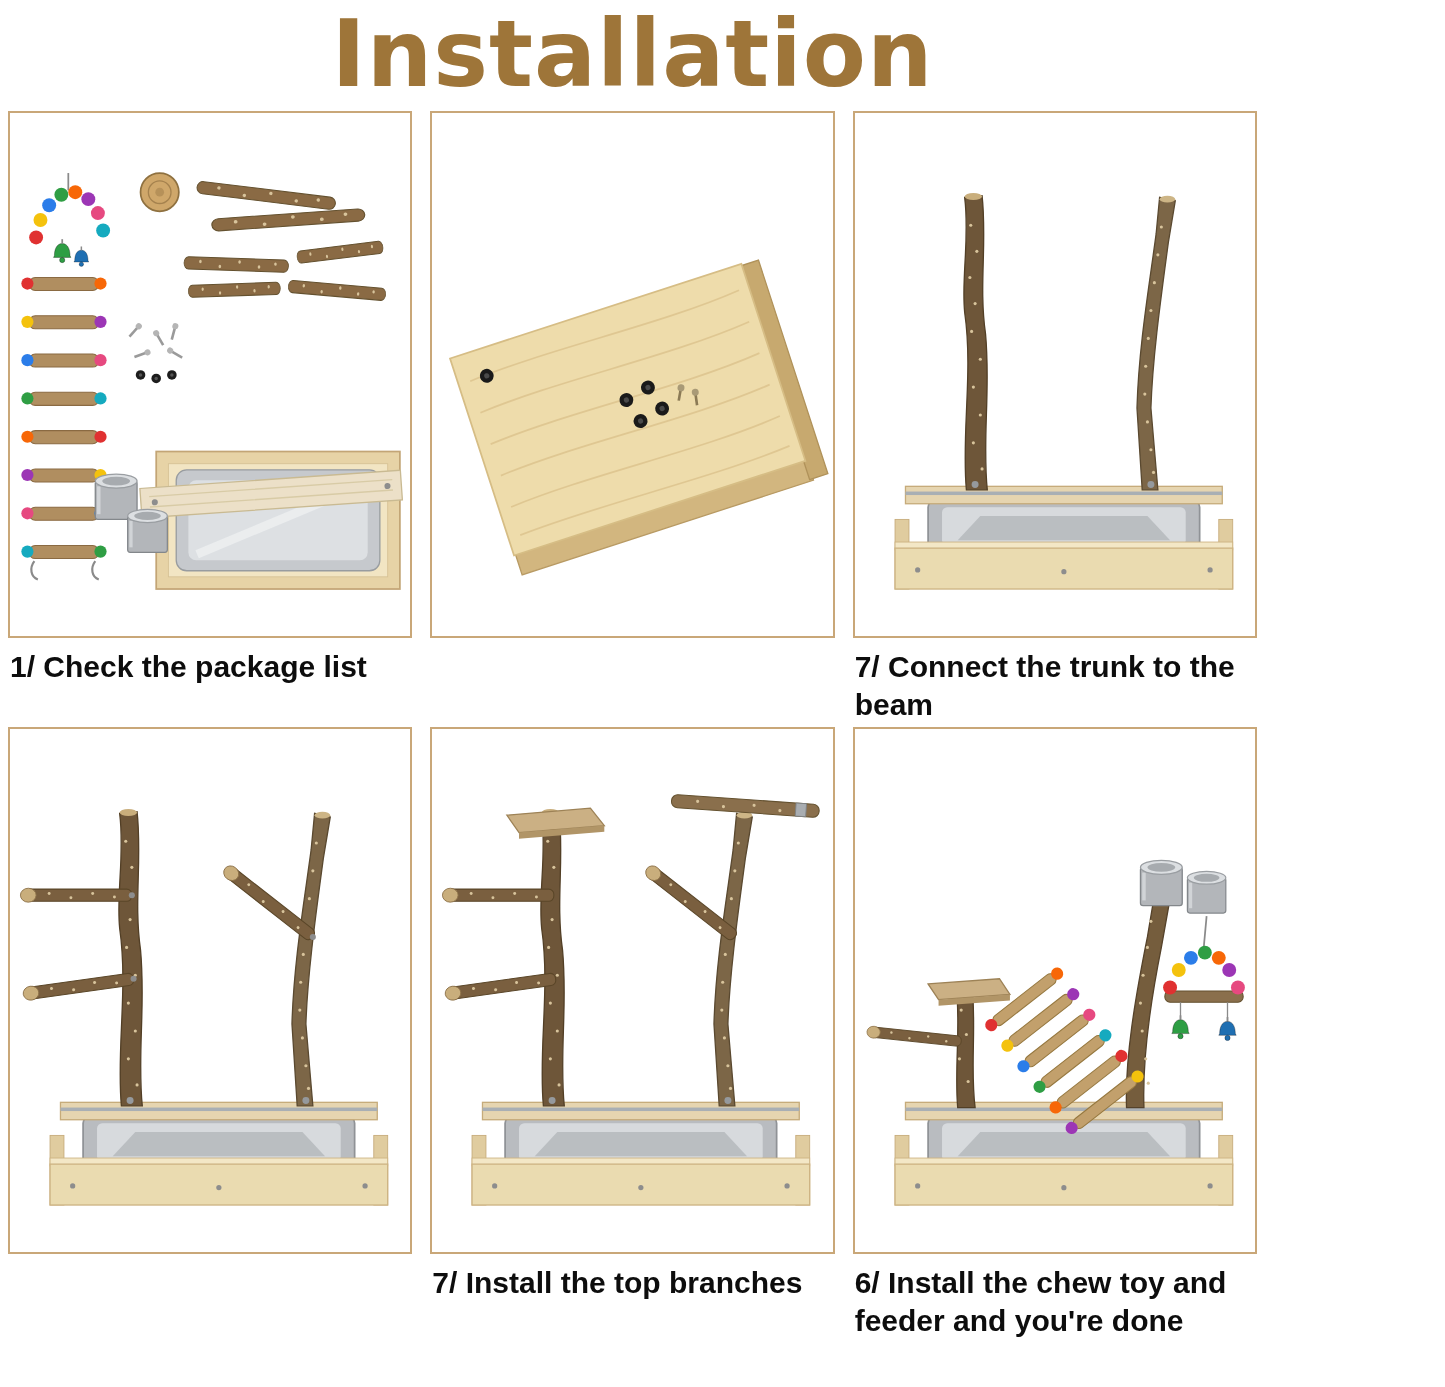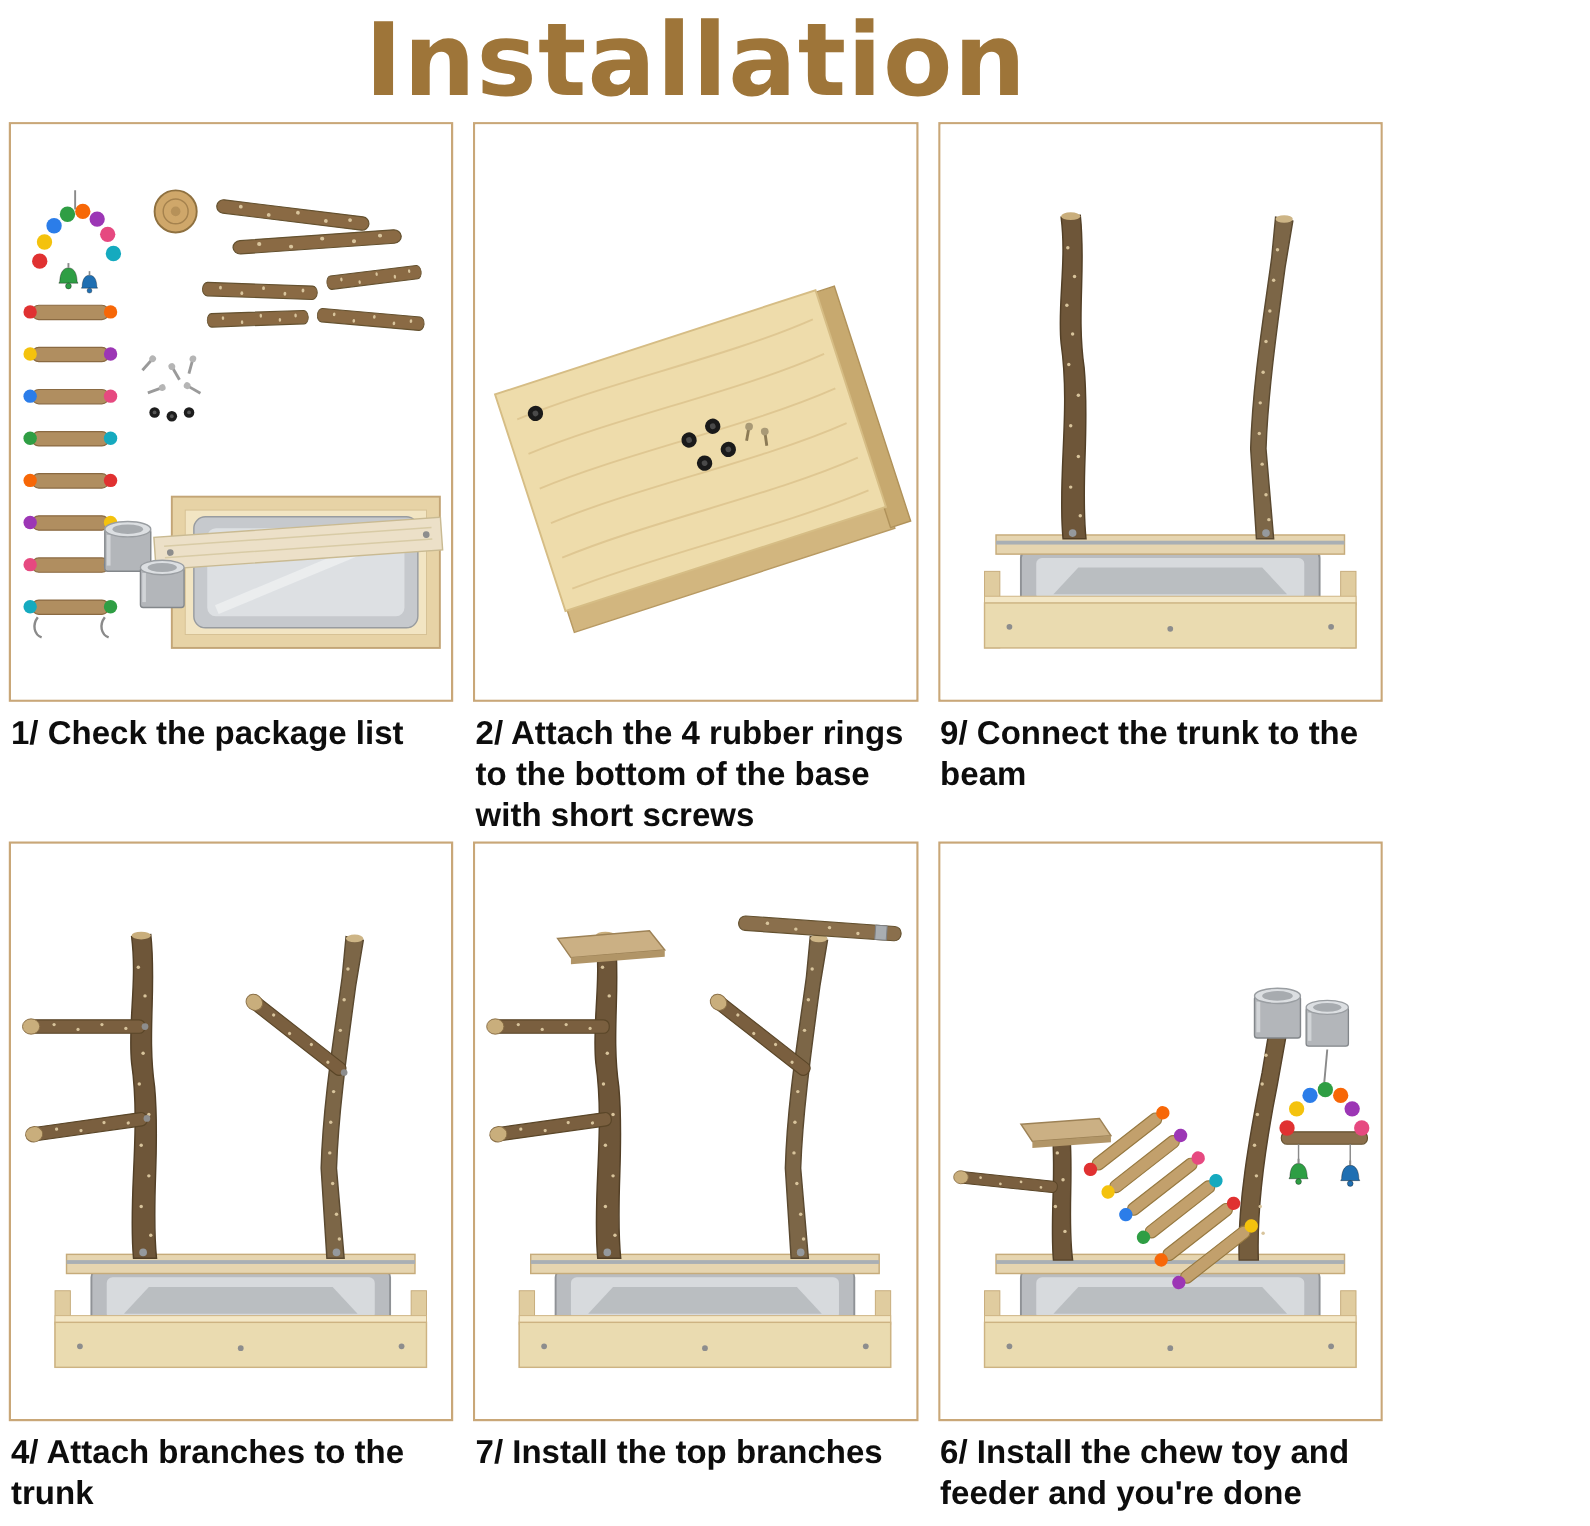--- a/index.html
+++ b/index.html
@@ -250,53 +250,51 @@
                   <circle r="4" fill="#a99a76"></circle>
                 </g>
               <g transform="translate(314,302) rotate(10)">
                   <rect x="-1.5" y="0" width="3" height="15" fill="#8b7a55"></rect>
                   <circle r="4" fill="#a99a76"></circle>
                 </g>
             </g>
           </g>
         </svg>
       </div>
-      <div class="caption">2/ Attach the 4 rubber rings to the bottom of the base with short screws</div>
     </div>
 
     <div class="cell">
       <div class="photo-box">
         <svg class="photo" viewBox="0 0 460 523" role="img">
           <use href="#sym-tray"></use>
           <use href="#sym-trunk-left"></use>
           <use href="#sym-trunk-right"></use>
           <circle cx="138" cy="388" r="4" fill="#95999d"></circle>
           <circle cx="340" cy="388" r="4" fill="#95999d"></circle>
         </svg>
       </div>
-      <div class="caption">9/ Connect the trunk to the beam</div>
+      <div class="caption">7/ Connect the trunk to the beam</div>
     </div>
 
     <div class="cell">
       <div class="photo-box">
         <svg class="photo" viewBox="0 0 460 523" role="img">
           <use href="#sym-tray"></use>
           <use href="#sym-trunk-left"></use>
           <use href="#sym-trunk-right"></use>
           <use href="#sym-branch" transform="translate(140,152)"></use>
           <use href="#sym-branch" transform="translate(142,248) rotate(-8)"></use>
           <use href="#sym-branch" transform="translate(348,200) rotate(38)"></use>
           <circle cx="140" cy="152" r="3.5" fill="#8d8d8d"></circle>
           <circle cx="142" cy="248" r="3.5" fill="#8d8d8d"></circle>
           <circle cx="348" cy="200" r="3.5" fill="#8d8d8d"></circle>
           <circle cx="138" cy="388" r="4" fill="#95999d"></circle>
           <circle cx="340" cy="388" r="4" fill="#95999d"></circle>
         </svg>
       </div>
-      <div class="caption">4/ Attach branches to the trunk</div>
     </div>
 
     <div class="cell">
       <div class="photo-box">
         <svg class="photo" viewBox="0 0 460 523" role="img">
           <use href="#sym-tray"></use>
           <use href="#sym-trunk-left"></use>
           <use href="#sym-trunk-right"></use>
           <use href="#sym-branch" transform="translate(140,152)"></use>
           <use href="#sym-branch" transform="translate(142,248) rotate(-8)"></use>

